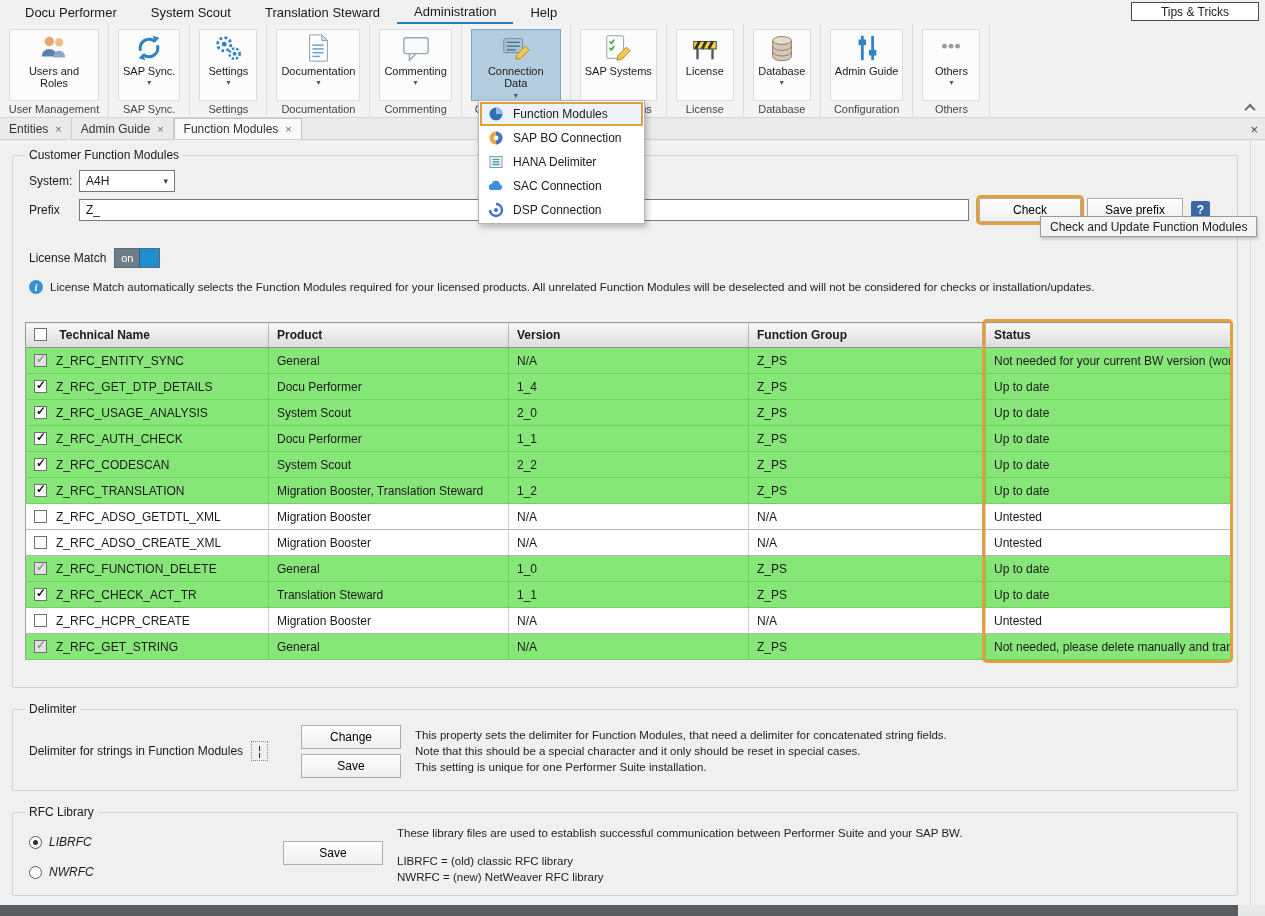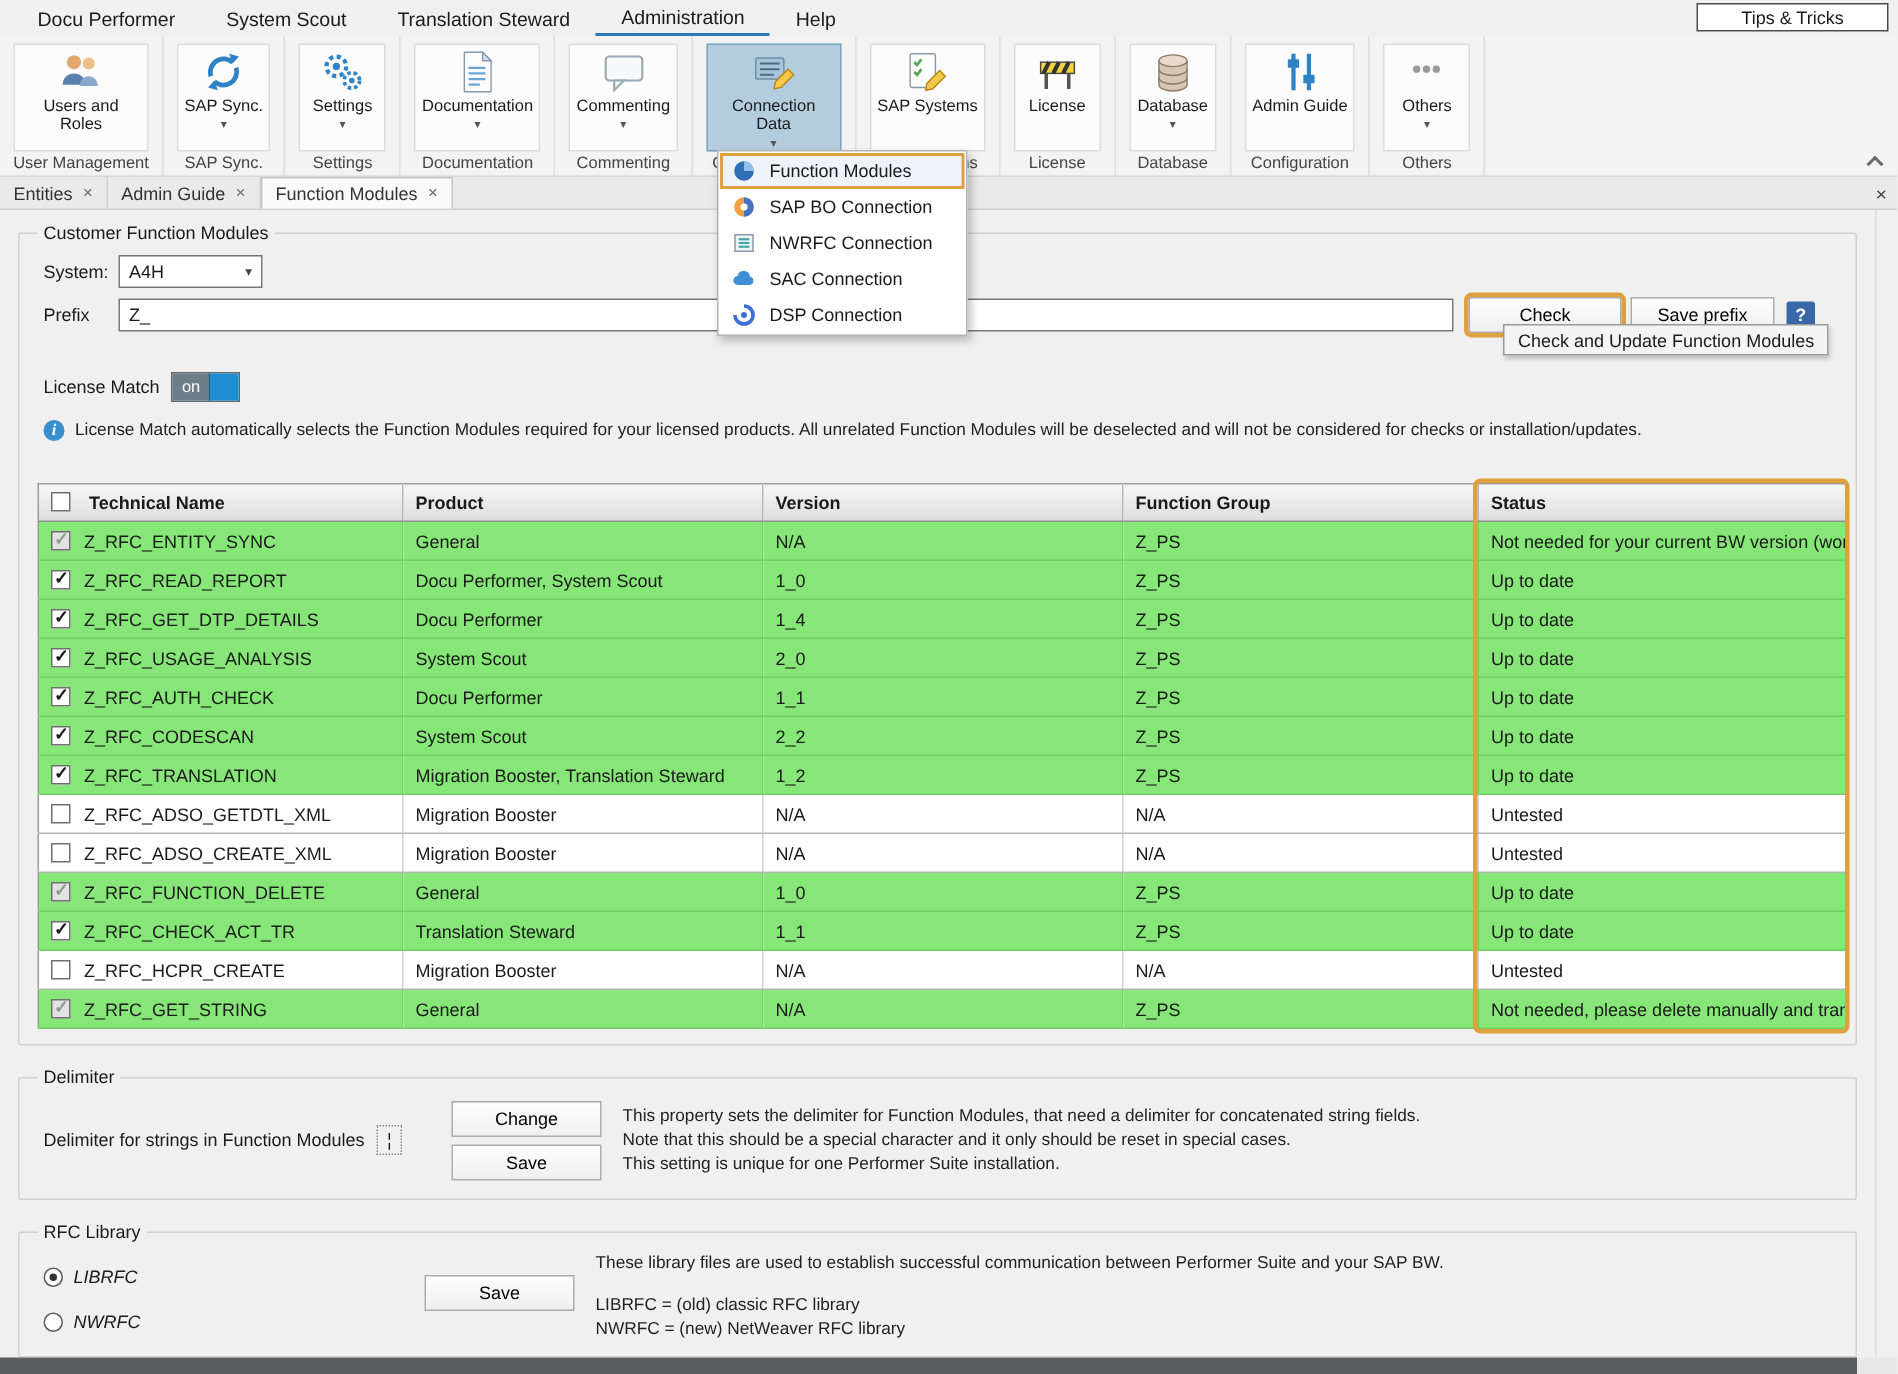--- a/index.html
+++ b/index.html
@@ -120,21 +120,21 @@
 
   
   .conn-menu { position:absolute; left:478px; top:100px; width:167px; background:#fff;
                border:1px solid #b5b5b5; box-shadow:2px 3px 6px rgba(0,0,0,0.25); z-index:60; padding:1px; }
   .conn-item { height:24px; display:flex; align-items:center; gap:9px; padding:0 8px; font-size:12px; }
   .conn-item.hl { border:2px solid #dfa140; background:#edf3f8; padding:0 6px; }
   .cicon { width:16px; height:16px; flex:0 0 16px; }
   .cicon svg { width:16px; height:16px; display:block; }
 
   
-  .tooltip { position:absolute; left:1002px; top:216px; height:21px; display:flex; align-items:center;
+  .tooltip { position:absolute; left:1040px; top:216px; height:21px; display:flex; align-items:center;
              padding:0 9px; background:#f4f4f4; border:1px solid #9a9a9a;
              box-shadow:1px 2px 3px rgba(0,0,0,0.2); font-size:12px; z-index:50; }
 
   
   .vscroll { position:absolute; top:140px; right:0; width:15px; bottom:11px; background:#f0f0f0;
              border-left:1px solid #dcdcdc; }
   .hscroll { position:absolute; bottom:0; left:0; width:1265px; height:11px; background:#e8e8e8; }
   .hthumb { width:1238px; height:11px; background:#595d60; }
 </style>
 </head>
@@ -410,29 +410,20 @@
     <td class="c1">
       <span class="cb checked dis"></span><span class="c-name">Z_RFC_ENTITY_SYNC</span>
     </td>
     <td class="c-product">General</td>
     <td class="c-version">N/A</td>
     <td class="c-fgroup">Z_PS</td>
     <td class="c-status">Not needed for your current BW version (working</td>
   </tr>
             <tr class="green">
     <td class="c1">
-      <span class="cb checked"></span><span class="c-name">Z_RFC_READ_REPORT</span>
-    </td>
-    <td class="c-product">Docu Performer, System Scout</td>
-    <td class="c-version">1_0</td>
-    <td class="c-fgroup">Z_PS</td>
-    <td class="c-status">Up to date</td>
-  </tr>
-            <tr class="green">
-    <td class="c1">
       <span class="cb checked"></span><span class="c-name">Z_RFC_GET_DTP_DETAILS</span>
     </td>
     <td class="c-product">Docu Performer</td>
     <td class="c-version">1_4</td>
     <td class="c-fgroup">Z_PS</td>
     <td class="c-status">Up to date</td>
   </tr>
             <tr class="green">
     <td class="c1">
       <span class="cb checked"></span><span class="c-name">Z_RFC_USAGE_ANALYSIS</span>
@@ -598,21 +589,21 @@
     <span class="cicon">
       <svg viewBox="0 0 16 16">
           <rect x="2" y="2.5" width="12" height="11" fill="#eef4f8" stroke="#8899aa"></rect>
           <g stroke="#3fa7a0" stroke-width="1.4">
             <line x1="4.5" y1="5.5" x2="11.5" y2="5.5"></line>
             <line x1="4.5" y1="8" x2="11.5" y2="8"></line>
             <line x1="4.5" y1="10.5" x2="11.5" y2="10.5"></line>
           </g>
         </svg>
     </span>
-    <span>NWRFC Connection</span>
+    <span>HANA Delimiter</span>
   </div>
   <div class="conn-item">
     <span class="cicon">
       <svg viewBox="0 0 16 16">
           <path d="M4 12a3 3 0 0 1-.3-6A4.2 4.2 0 0 1 12 6.5 2.8 2.8 0 0 1 12 12z" fill="#3f8fd6"></path>
         </svg>
     </span>
     <span>SAC Connection</span>
   </div>
   <div class="conn-item">

